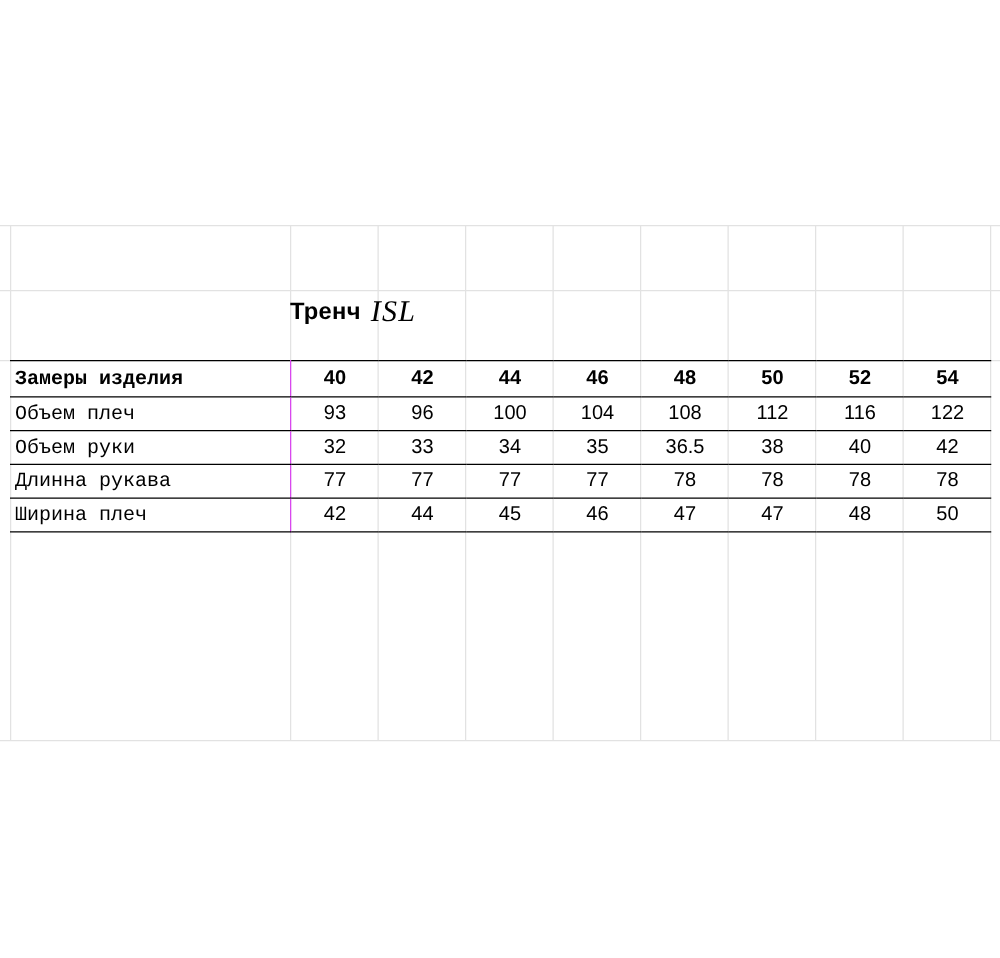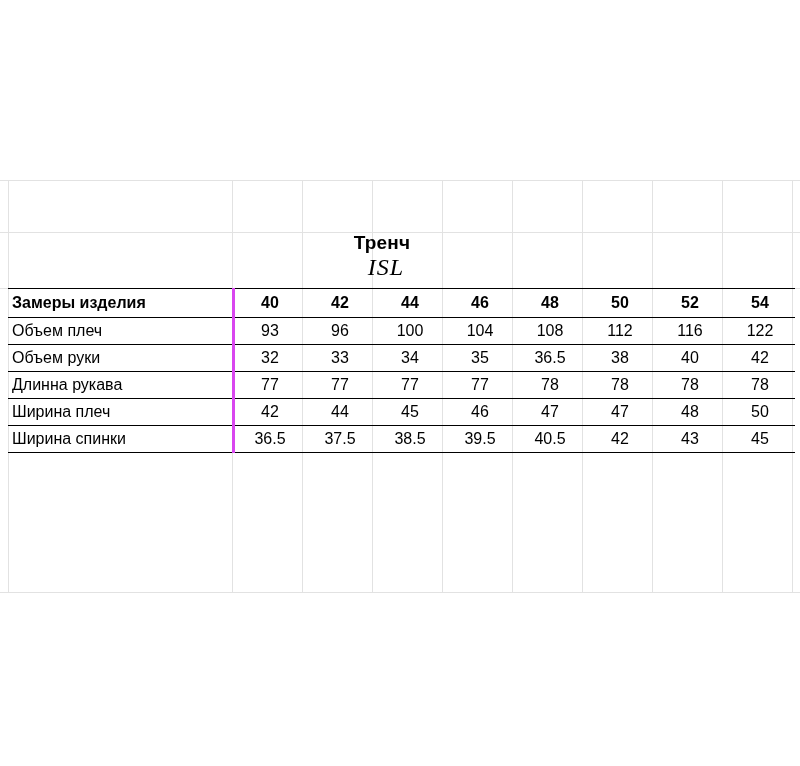--- a/index.html
+++ b/index.html
@@ -43,21 +43,20 @@
   
   #title-block {
     position: absolute;
     left: 232px;
     top: 232px;
     width: 300px;
     height: 36px;
     display: flex;
     align-items: center;
     white-space: nowrap;
-    flex-direction: column;
   }
   #title-main {
     font-size: 19px;
     font-weight: bold;
     letter-spacing: 0.2px;
   }
   #title-brand {
     font-family: "Liberation Serif", serif;
     font-style: italic;
     font-size: 24px;
@@ -85,21 +84,22 @@
   }
   #size-table thead th {
     font-weight: bold;
     height: 28px;
     font-size: 16px;
   }
   .col-label {
     width: 220px;
     text-align: left;
     padding-left: 4px !important;
-    border-right: 3px solid #d946ef;
+    border-right: 1px solid #d946ef;
+    font-family: Liberation Mono, monospace;
   }
   .col-size {
     width: 70px;
     text-align: center;
   }
   thead .col-label {
     font-size: 16px;
   }
   .row-label {
     text-align: left;
@@ -190,25 +190,14 @@
         <td class="col-label row-label">Ширина плеч</td>
         <td class="col-size">42</td>
         <td class="col-size">44</td>
         <td class="col-size">45</td>
         <td class="col-size">46</td>
         <td class="col-size">47</td>
         <td class="col-size">47</td>
         <td class="col-size">48</td>
         <td class="col-size">50</td>
       </tr>
-      <tr>
-        <td class="col-label row-label">Ширина спинки</td>
-        <td class="col-size">36.5</td>
-        <td class="col-size">37.5</td>
-        <td class="col-size">38.5</td>
-        <td class="col-size">39.5</td>
-        <td class="col-size">40.5</td>
-        <td class="col-size">42</td>
-        <td class="col-size">43</td>
-        <td class="col-size">45</td>
-      </tr>
     </tbody>
 </table>
 
 </body></html>

